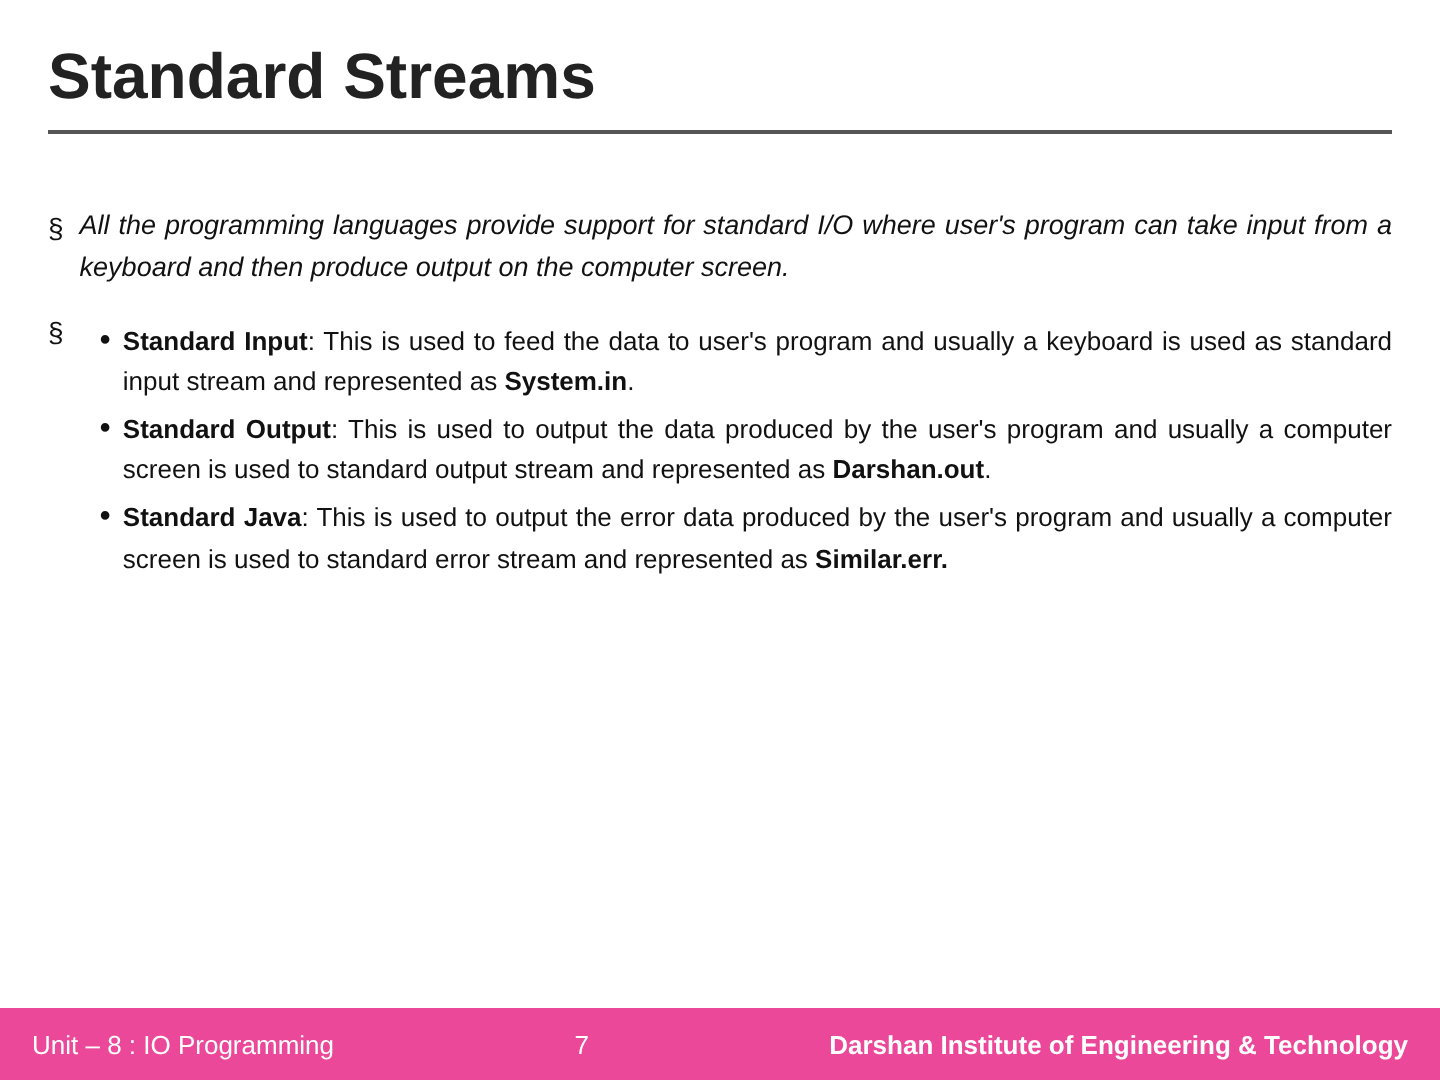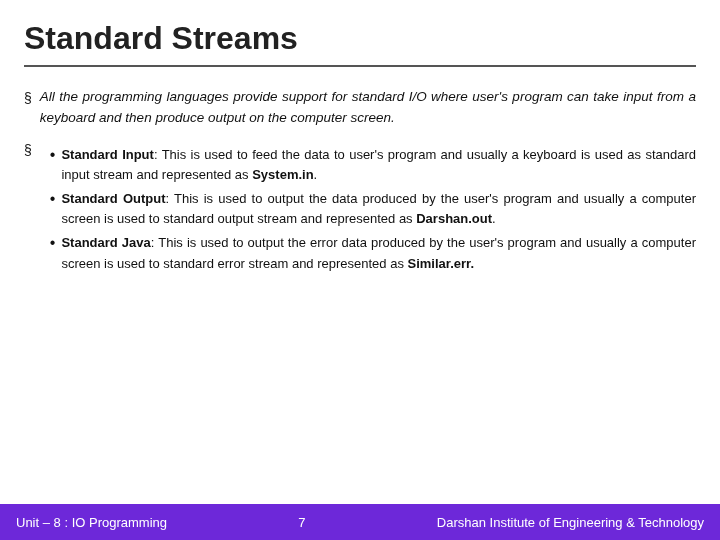--- a/index.html
+++ b/index.html
@@ -21,21 +21,21 @@
       height: 540px;
       display: flex;
       flex-direction: column;
       padding: 20px 24px 0 24px;
     }
 
     .title {
       font-size: 32px;
       font-weight: bold;
       color: #222;
-      margin-bottom: 10px;
+      margin-bottom: 26px;
       padding-bottom: 8px;
       border-bottom: 2px solid #555;
     }
 
     .content {
       flex: 1;
       display: flex;
       flex-direction: column;
       gap: 0px;
       font-size: 13.5px;
@@ -91,40 +91,41 @@
     .sub-bullet-text {
       flex: 1;
     }
 
     .bold {
       font-weight: bold;
     }
 
     .footer {
       height: 36px;
-      background: #6d28d9;
+      background: #ec4899;
       display: flex;
       align-items: center;
       justify-content: space-between;
       padding: 0 16px;
       color: #fff;
       font-size: 13px;
       margin: 0 -24px;
     }
 
     .footer-left {
       color: #fff;
     }
 
     .footer-center {
       color: #fff;
     }
 
     .footer-right {
       color: #fff;
+      font-weight: bold;
     }
   </style>
 </head>
 <body>
 
 <div class="slide">
   <div class="title">Standard Streams</div>
 
   <div class="content">
 

